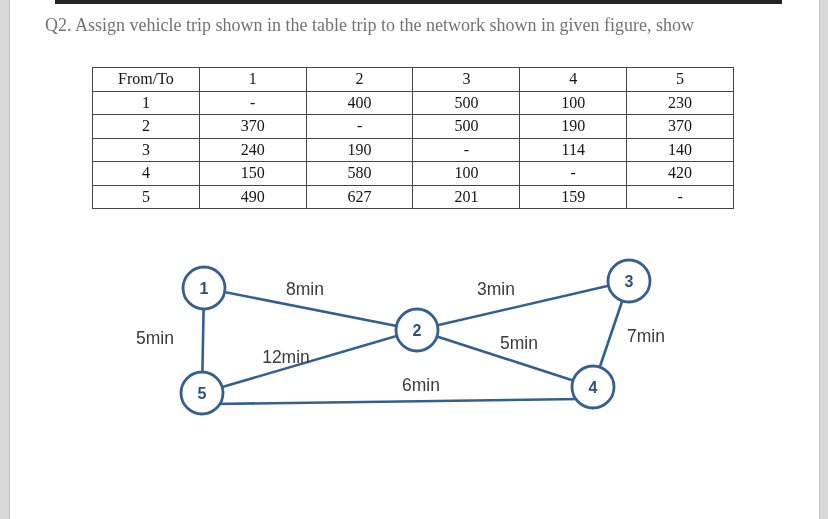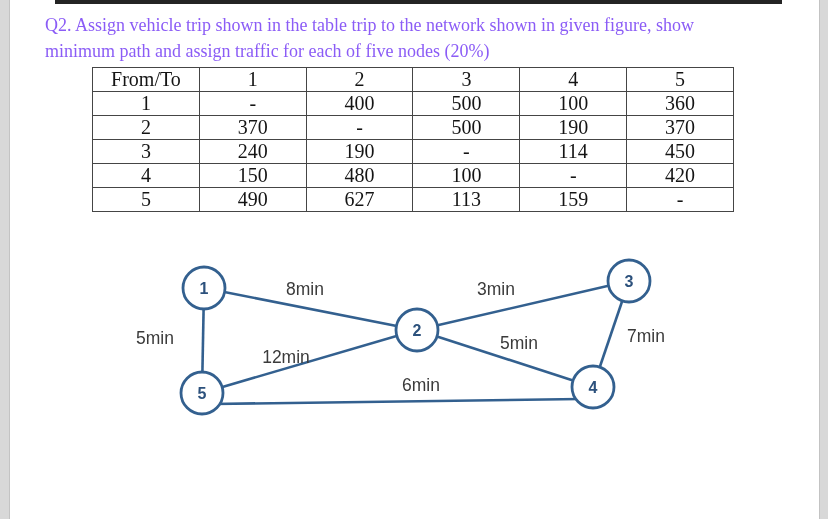--- a/index.html
+++ b/index.html
@@ -12,26 +12,26 @@
   }
   .edge-strip { position: absolute; top: 0; height: 519px; background: #d8d8d8; }
   .edge-strip.left  { left: 0;  width: 10px; border-right: 1px solid #c3c3c3; }
   .edge-strip.right { right: 0; width: 9px;  border-left: 1px solid #c3c3c3; }
   .top-rule {
     position: absolute; left: 55px; top: 0; width: 727px; height: 4px;
     background: #242424;
   }
   .question {
     position: absolute; left: 45px; top: 12px; width: 760px;
-    font-size: 18px; line-height: 26px; color: #8b5cf6;
+    font-size: 18px; line-height: 26px; color: #737373;
   }
   table.trip {
     position: absolute; left: 92px; top: 67px; width: 642px;
     border-collapse: collapse; table-layout: fixed;
-    font-size: 20px; color: #141414;
+    font-size: 16px; color: #141414;
   }
   table.trip td {
     border: 1px solid #454545; text-align: center;
     height: 23.5px; padding: 0; vertical-align: middle;
   }
   svg.network { position: absolute; left: 0; top: 0; width: 828px; height: 519px; }
   svg.network text.edge-label {
     font-family: "Liberation Sans", sans-serif;
     font-size: 17.5px; fill: #3b3b3b;
   }
@@ -43,70 +43,69 @@
 </head>
 <body>
 
 <div class="edge-strip left"></div>
 <div class="edge-strip right"></div>
 
 <div class="top-rule"></div>
 
 <div class="question">
   <div>Q2. Assign vehicle trip shown in the table trip to the network shown in given figure, show</div>
-  <div>minimum path and assign traffic for each of five nodes (20%)</div>
 </div>
 
 <table class="trip">
   <tbody>
       <tr>
         <td>From/To</td>
         <td>1</td>
         <td>2</td>
         <td>3</td>
         <td>4</td>
         <td>5</td>
       </tr>
       <tr>
         <td>1</td>
         <td>-</td>
         <td>400</td>
         <td>500</td>
         <td>100</td>
-        <td>360</td>
+        <td>230</td>
       </tr>
       <tr>
         <td>2</td>
         <td>370</td>
         <td>-</td>
         <td>500</td>
         <td>190</td>
         <td>370</td>
       </tr>
       <tr>
         <td>3</td>
         <td>240</td>
         <td>190</td>
         <td>-</td>
         <td>114</td>
-        <td>450</td>
+        <td>140</td>
       </tr>
       <tr>
         <td>4</td>
         <td>150</td>
-        <td>480</td>
+        <td>580</td>
         <td>100</td>
         <td>-</td>
         <td>420</td>
       </tr>
       <tr>
         <td>5</td>
         <td>490</td>
         <td>627</td>
-        <td>113</td>
+        <td>201</td>
         <td>159</td>
         <td>-</td>
       </tr>
     </tbody>
 </table>
 
 <svg class="network" viewBox="0 0 828 519" xmlns="http://www.w3.org/2000/svg">
     <line x1="204" y1="288" x2="417" y2="330" stroke="#33608f" stroke-width="2.6"></line>
     <line x1="417" y1="330" x2="629" y2="281" stroke="#33608f" stroke-width="2.6"></line>
     <line x1="204" y1="288" x2="202" y2="393" stroke="#33608f" stroke-width="2.6"></line>

